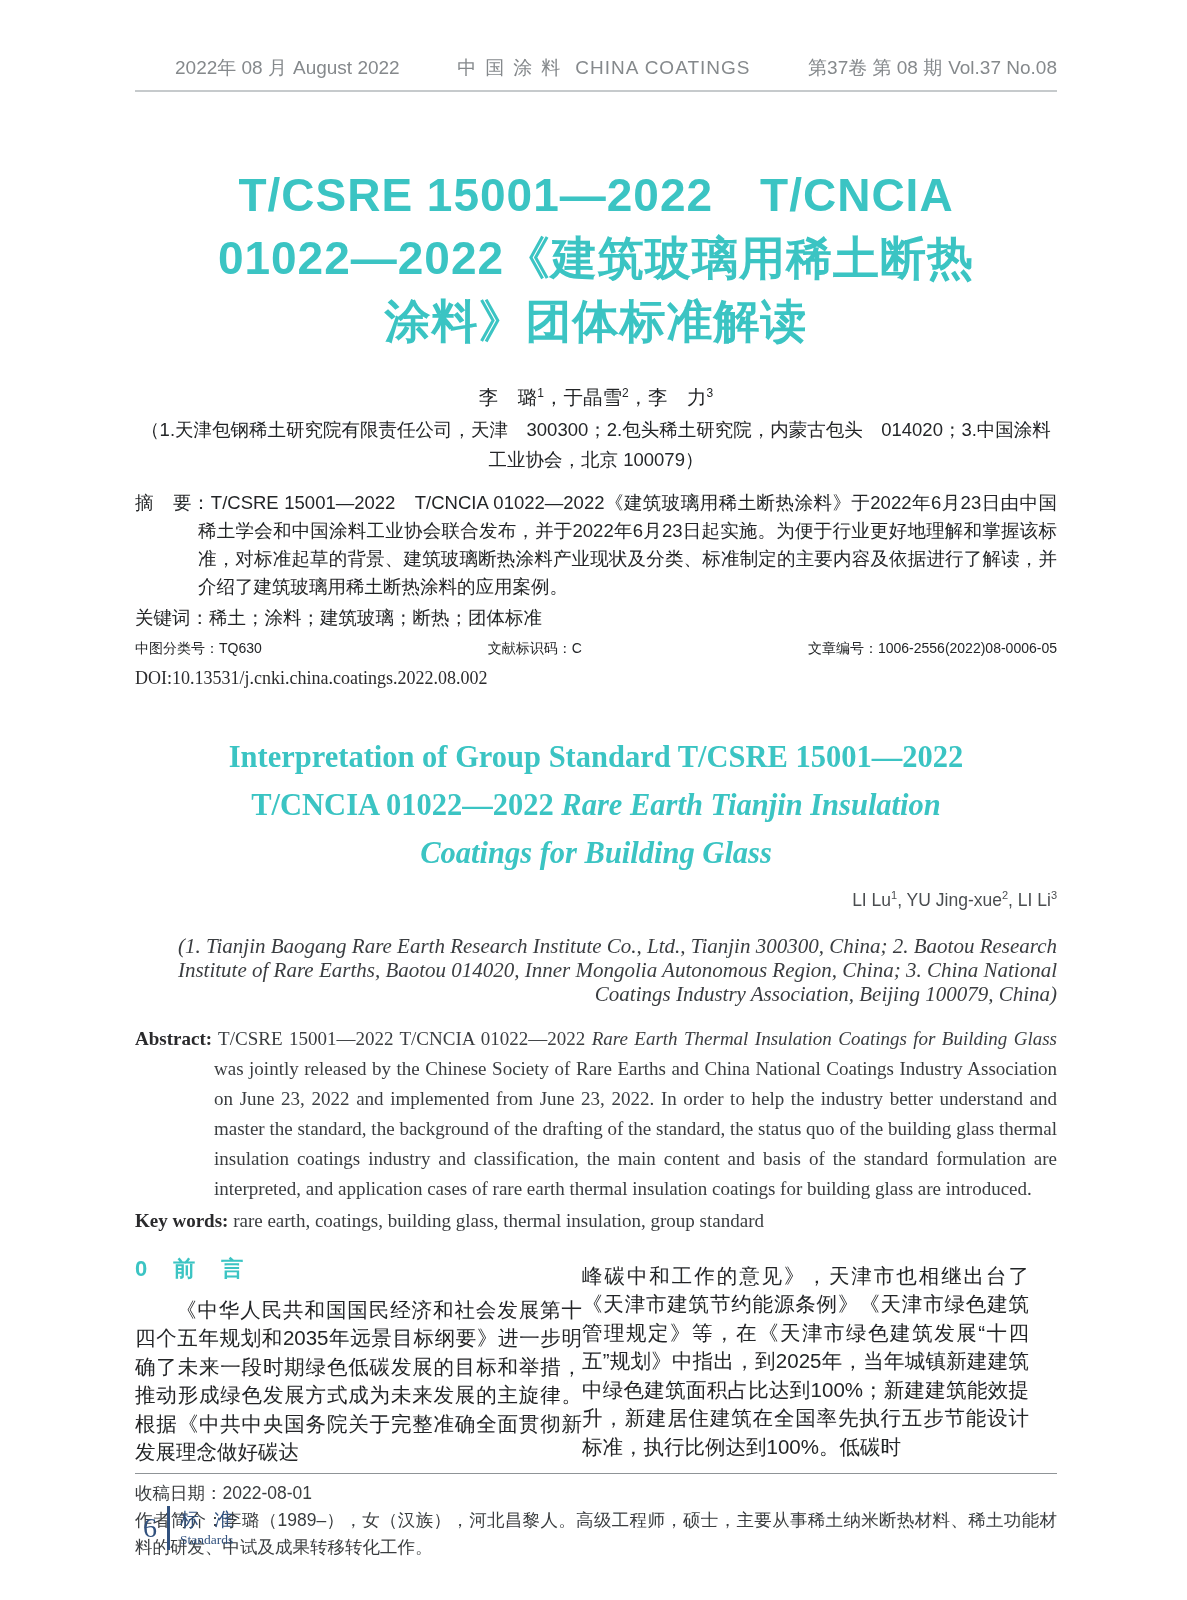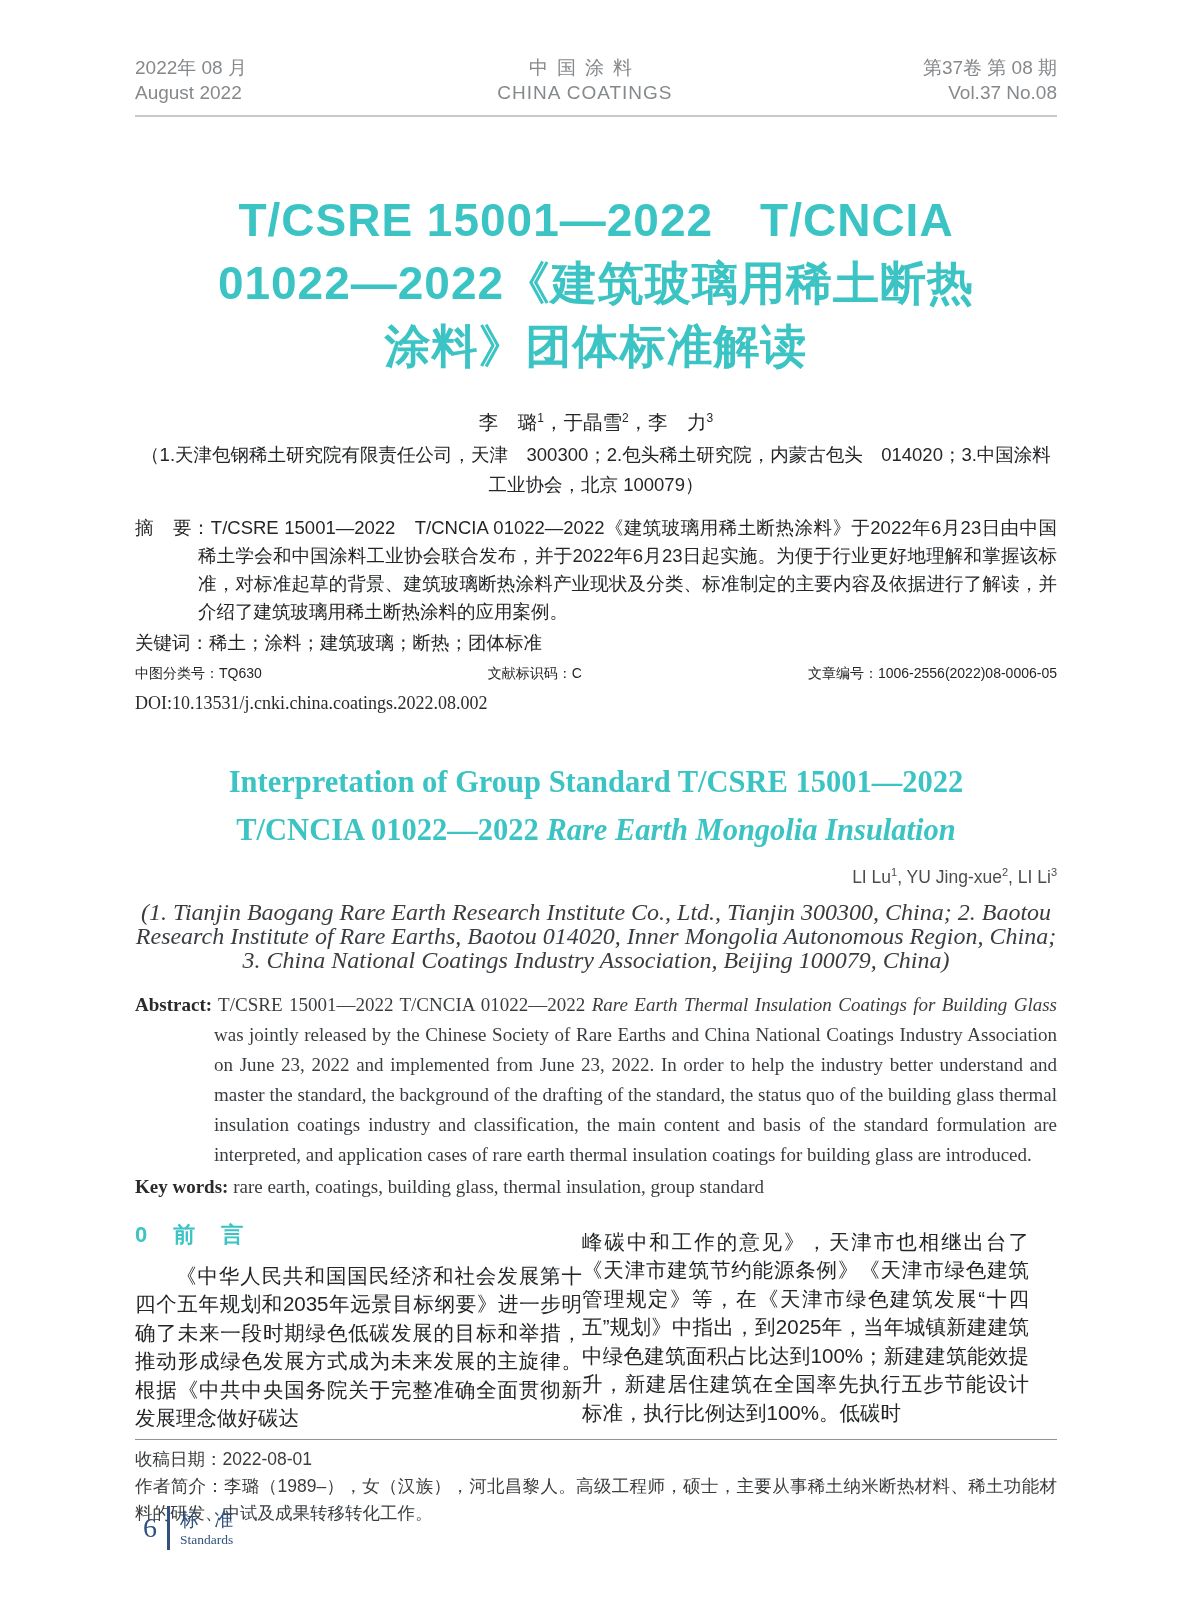--- a/index.html
+++ b/index.html
@@ -8,21 +8,21 @@
     box-sizing:border-box;padding:55px 130px 0 135px;
     font-family:"Liberation Sans",sans-serif;color:#2a2a2c;
     overflow:hidden;
   }
   
   .masthead{
     display:flex;justify-content:space-between;align-items:flex-end;
     color:#85898c;font-size:19px;line-height:25px;
     padding-bottom:10px;border-bottom:2px solid #c6cacc;
   }
-  .mast-col{display:flex;flex-direction:column;gap:0;}
+  .mast-col{display:flex;flex-direction:row;gap:6px;margin-left:40px;}
   .mast-center{text-align:center;}
   .mast-center .cn{letter-spacing:9px;}
   .mast-center .en{letter-spacing:1px;}
   .mast-right{text-align:right;}
   
   .title-cn{
     margin-top:72px;text-align:center;color:#3bc4c3;font-weight:bold;
     font-size:46px;line-height:63px;letter-spacing:1px;
   }
   
@@ -39,22 +39,22 @@
   .doi{margin-top:10px;font-family:"Liberation Serif",serif;font-size:18px;color:#2a2a2c;}
   
   .title-en{
     margin-top:44px;text-align:center;color:#3bc4c3;font-weight:bold;
     font-family:"Liberation Serif",serif;font-size:30.5px;line-height:48px;
   }
   .title-en em{font-style:italic;}
   .authors-en{margin-top:12px;text-align:right;font-size:17.5px;color:#4a4d50;}
   .authors-en sup{font-size:11px;}
   .affil-en{
-    margin-top:12px;text-align:center;font-family:"Liberation Serif",serif;
-    font-style:italic;font-size:24px;line-height:24px;color:#3a3d40;
+    margin-top:23px;text-align:right;font-family:"Liberation Serif",serif;
+    font-style:italic;font-size:21px;line-height:24px;color:#3a3d40;
   }
   
   .abstract-en{
     margin:18px 0 0 0;font-family:"Liberation Serif",serif;font-size:19px;
     line-height:30px;text-align:justify;padding-left:79px;text-indent:-79px;color:#3a3d40;
   }
   .label-b{font-weight:bold;color:#2a2a2c;}
   .keywords-en{margin:6px 0 0 0;font-family:"Liberation Serif",serif;font-size:19px;color:#3a3d40;}
   
   .columns{margin-top:22px;display:flex;}
@@ -120,21 +120,22 @@
 
   <div class="class-row">
     <span>中图分类号：TQ630</span>
     <span>文献标识码：C</span>
     <span>文章编号：1006-2556(2022)08-0006-05</span>
   </div>
   <div class="doi">DOI:10.13531/j.cnki.china.coatings.2022.08.002</div>
 
   <div class="title-en">
     <div>Interpretation of Group Standard T/CSRE 15001—2022</div>
-    <div><span>T/CNCIA 01022—2022</span> <em>Rare Earth Mongolia Insulation</em></div>
+    <div><span>T/CNCIA 01022—2022</span> <em>Rare Earth Tianjin Insulation</em></div>
+    <div><em>Coatings for Building Glass</em></div>
   </div>
 
   <div class="authors-en">
     <span>LI Lu</span><sup>1</sup><span>, YU Jing-xue</span><sup>2</sup><span>, LI Li</span><sup>3</sup>
   </div>
   <div class="affil-en">(1. Tianjin Baogang Rare Earth Research Institute Co., Ltd., Tianjin 300300, China; 2. Baotou Research Institute of Rare Earths, Baotou 014020, Inner Mongolia Autonomous Region, China; 3. China National Coatings Industry Association, Beijing 100079, China)</div>
 
   <p class="abstract-en"><span class="label-b">Abstract:</span> <span>T/CSRE 15001—2022 T/CNCIA 01022—2022 </span><em>Rare Earth Thermal Insulation Coatings for Building Glass</em><span> was jointly released by the Chinese Society of Rare Earths and China National Coatings Industry Association on June 23, 2022 and implemented from June 23, 2022. In order to help the industry better understand and master the standard, the background of the drafting of the standard, the status quo of the building glass thermal insulation coatings industry and classification, the main content and basis of the standard formulation are interpreted, and application cases of rare earth thermal insulation coatings for building glass are introduced.</span></p>
   <p class="keywords-en"><span class="label-b">Key words:</span><span> rare earth, coatings, building glass, thermal insulation, group standard</span></p>
 

